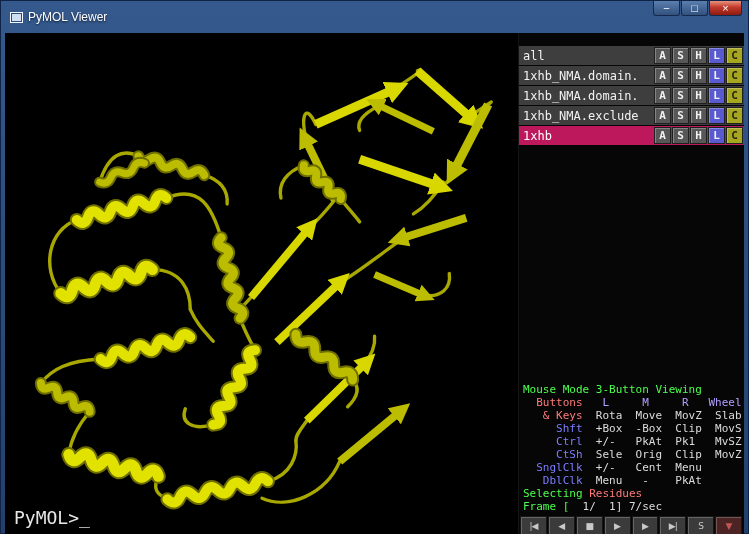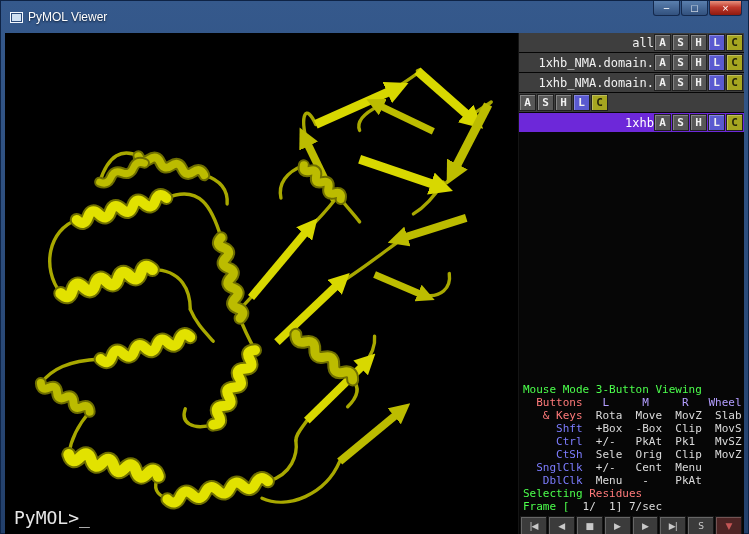--- a/index.html
+++ b/index.html
@@ -45,26 +45,26 @@
   .prompt {
     position:absolute; left:9px; bottom:9px;
     color:#e6e6e6; font-family:"DejaVu Sans Mono", monospace; font-size:18px;
   }
 
   
   .sidebar {
     width:226px; background:#060606; display:flex; flex-direction:column;
     border-left:1px solid #141414;
   }
-  .object-panel { padding-top:0;text-align:right; }
+  .object-panel { padding-top:13px; }
   .obj-row {
     display:flex; align-items:center; height:19px; margin-bottom:1px;
     background:#3e3e3e;
   }
-  .obj-row.selected { background:#6d28d9; }
+  .obj-row.selected { background:#be185d; }
   .obj-label {
     flex:1; padding-left:4px; overflow:hidden; white-space:nowrap;
     color:#f2f2f2; font-family:"DejaVu Sans Mono", monospace; font-size:12px;
   }
   .obj-row.selected .obj-label { color:#ffffff; }
   .obj-btn {
     width:17px; height:17px; margin-right:1px; flex:0 0 auto;
     display:flex; align-items:center; justify-content:center;
     font-family:"DejaVu Sans Mono", monospace; font-size:11px; font-weight:bold;
     color:#f0f0f0; background:#575757;
@@ -216,20 +216,21 @@
           </div>
           <div class="obj-row">
             <span class="obj-label">1xhb_NMA.domain.</span>
             <span class="obj-btn btn-a">A</span>
             <span class="obj-btn btn-s">S</span>
             <span class="obj-btn btn-h">H</span>
             <span class="obj-btn btn-l">L</span>
             <span class="obj-btn btn-c">C</span>
           </div>
           <div class="obj-row">
+            <span class="obj-label">1xhb_NMA.exclude</span>
             <span class="obj-btn btn-a">A</span>
             <span class="obj-btn btn-s">S</span>
             <span class="obj-btn btn-h">H</span>
             <span class="obj-btn btn-l">L</span>
             <span class="obj-btn btn-c">C</span>
           </div>
           <div class="obj-row selected">
             <span class="obj-label">1xhb</span>
             <span class="obj-btn btn-a">A</span>
             <span class="obj-btn btn-s">S</span>

